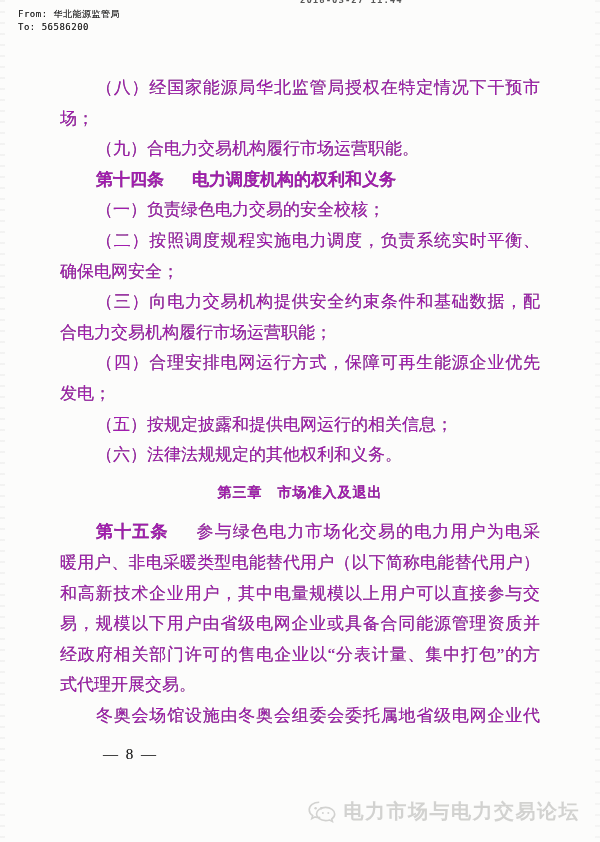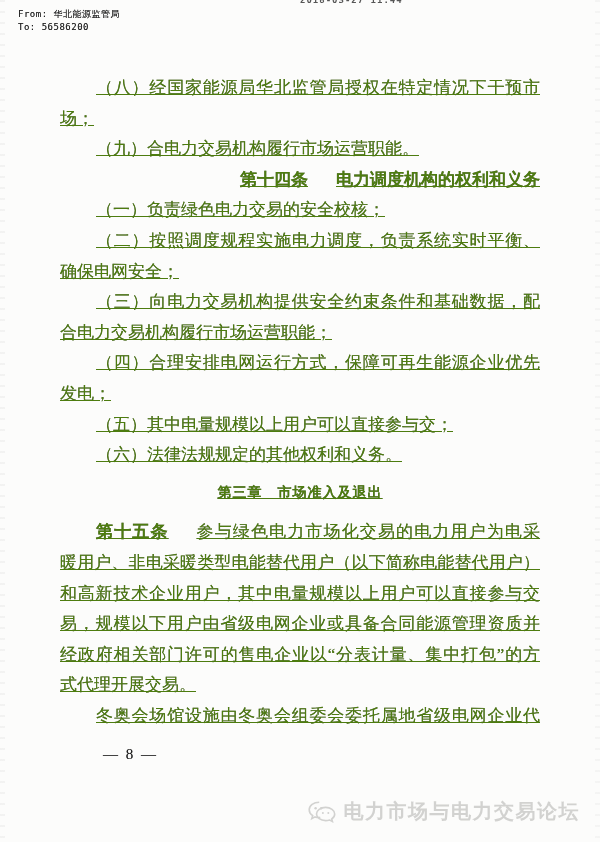--- a/index.html
+++ b/index.html
@@ -64,27 +64,26 @@
   .doc-body {
     position: absolute;
     top: 73px; left: 60px;
     width: 480px;
   }
   .line {
     font-size: 17px;
     line-height: 30.6px;
     min-height: 30.6px;
     white-space: nowrap;
-    color: #4d7c0f;
+    color: #a21caf;
     text-shadow: 0 0 .5px rgba(30,30,30,.65);
-    text-decoration: underline;
   }
   .ind  { text-indent: 36px; }
   .fill { text-align: justify; text-align-last: justify; white-space: normal; }
-  .bold { font-weight: bold; text-align: right; }
+  .bold { font-weight: bold; }
   .term { font-weight: bold; margin-right: 28px; }
   .chapter {
     text-align: center;
     text-align-last: center;
     font-weight: bold;
     font-size: 14px;
     margin-top: 7px;
     margin-bottom: 9px;
     letter-spacing: 1px;
   }
@@ -137,21 +136,21 @@
     <div class="line ind bold">
       <span class="term">第十四条</span><span>电力调度机构的权利和义务</span>
     </div>
     <div class="line ind">（一）负责绿色电力交易的安全校核；</div>
     <div class="line ind fill">（二）按照调度规程实施电力调度，负责系统实时平衡、</div>
     <div class="line">确保电网安全；</div>
     <div class="line ind fill">（三）向电力交易机构提供安全约束条件和基础数据，配</div>
     <div class="line">合电力交易机构履行市场运营职能；</div>
     <div class="line ind fill">（四）合理安排电网运行方式，保障可再生能源企业优先</div>
     <div class="line">发电；</div>
-    <div class="line ind">（五）其中电量规模以上用户可以直接参与交；</div>
+    <div class="line ind">（五）按规定披露和提供电网运行的相关信息；</div>
     <div class="line ind">（六）法律法规规定的其他权利和义务。</div>
     <div class="line chapter">第三章　市场准入及退出</div>
     <div class="line ind fill">
       <span class="term">第十五条</span><span>参与绿色电力市场化交易的电力用户为电采</span>
     </div>
     <div class="line fill">暖用户、非电采暖类型电能替代用户（以下简称电能替代用户）</div>
     <div class="line fill">和高新技术企业用户，其中电量规模以上用户可以直接参与交</div>
     <div class="line fill">易，规模以下用户由省级电网企业或具备合同能源管理资质并</div>
     <div class="line fill">经政府相关部门许可的售电企业以“分表计量、集中打包”的方</div>
     <div class="line">式代理开展交易。</div>

